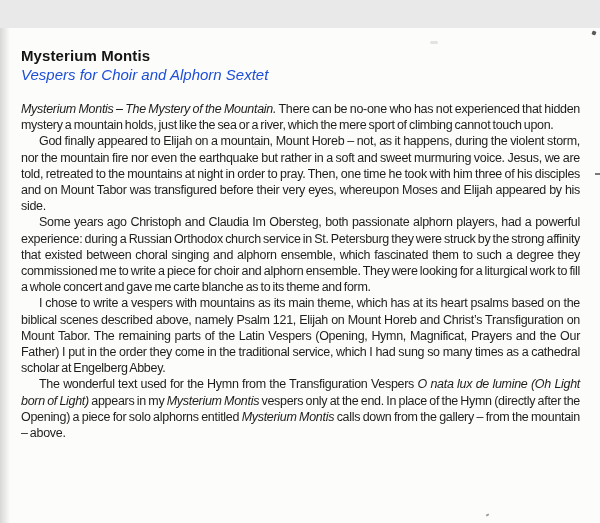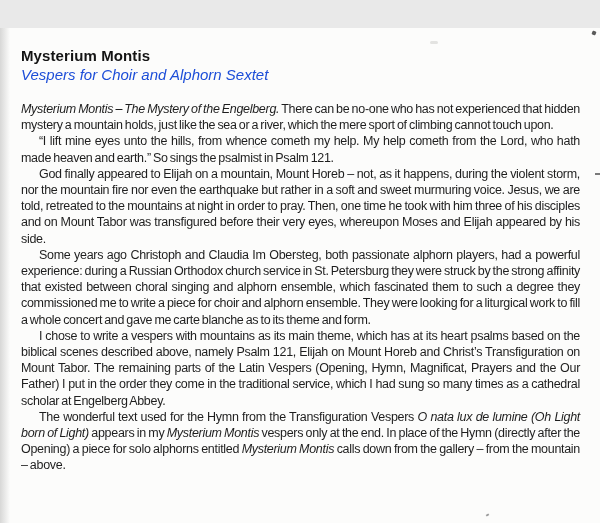--- a/index.html
+++ b/index.html
@@ -90,22 +90,21 @@
 <div class="page">
 
   <div class="gutter-shadow"></div>
 
   <div class="header">
     <div class="doc-title">Mysterium Montis</div>
     <div class="doc-subtitle">Vespers for Choir and Alphorn Sextet</div>
   </div>
 
   <div class="doc-body">
-      <p class="para"><span class="run italic">Mysterium Montis – The Mystery of the Engelberg.</span><span class="run"> There can be no-one who has not experienced that hidden mystery a mountain holds, just like the sea or a river, which the mere sport of climbing cannot touch upon.</span></p>
-      <p class="para indent"><span class="run">“I lift mine eyes unto the hills, from whence cometh my help. My help cometh from the Lord, who hath made heaven and earth.” So sings the psalmist in Psalm 121.</span></p>
+      <p class="para"><span class="run italic">Mysterium Montis – The Mystery of the Mountain.</span><span class="run"> There can be no-one who has not experienced that hidden mystery a mountain holds, just like the sea or a river, which the mere sport of climbing cannot touch upon.</span></p>
       <p class="para indent"><span class="run">God finally appeared to Elijah on a mountain, Mount Horeb – not, as it happens, during the violent storm, nor the mountain fire nor even the earthquake but rather in a soft and sweet murmuring voice. Jesus, we are told, retreated to the mountains at night in order to pray. Then, one time he took with him three of his disciples and on Mount Tabor was transfigured before their very eyes, whereupon Moses and Elijah appeared by his side.</span></p>
       <p class="para indent"><span class="run">Some years ago Christoph and Claudia Im Obersteg, both passionate alphorn players, had a powerful experience: during a Russian Orthodox church service in St. Petersburg they were struck by the strong affinity that existed between choral singing and alphorn ensemble, which fascinated them to such a degree they commissioned me to write a piece for choir and alphorn ensemble. They were looking for a liturgical work to fill a whole concert and gave me carte blanche as to its theme and form.</span></p>
       <p class="para indent"><span class="run">I chose to write a vespers with mountains as its main theme, which has at its heart psalms based on the biblical scenes described above, namely Psalm 121, Elijah on Mount Horeb and Christ’s Transfiguration on Mount Tabor. The remaining parts of the Latin Vespers (Opening, Hymn, Magnificat, Prayers and the Our Father) I put in the order they come in the traditional service, which I had sung so many times as a cathedral scholar at Engelberg Abbey.</span></p>
       <p class="para indent"><span class="run">The wonderful text used for the Hymn from the Transfiguration Vespers </span><span class="run italic">O nata lux de lumine (Oh Light born of Light)</span><span class="run"> appears in my </span><span class="run italic">Mysterium Montis</span><span class="run"> vespers only at the end. In place of the Hymn (directly after the Opening) a piece for solo alphorns entitled </span><span class="run italic">Mysterium Montis</span><span class="run"> calls down from the gallery – from the mountain – above.</span></p>
     </div>
 
   <div class="signature">Choir Rütti</div>
 
   <div class="speck speck-a"></div>
   <div class="speck speck-b"></div>

